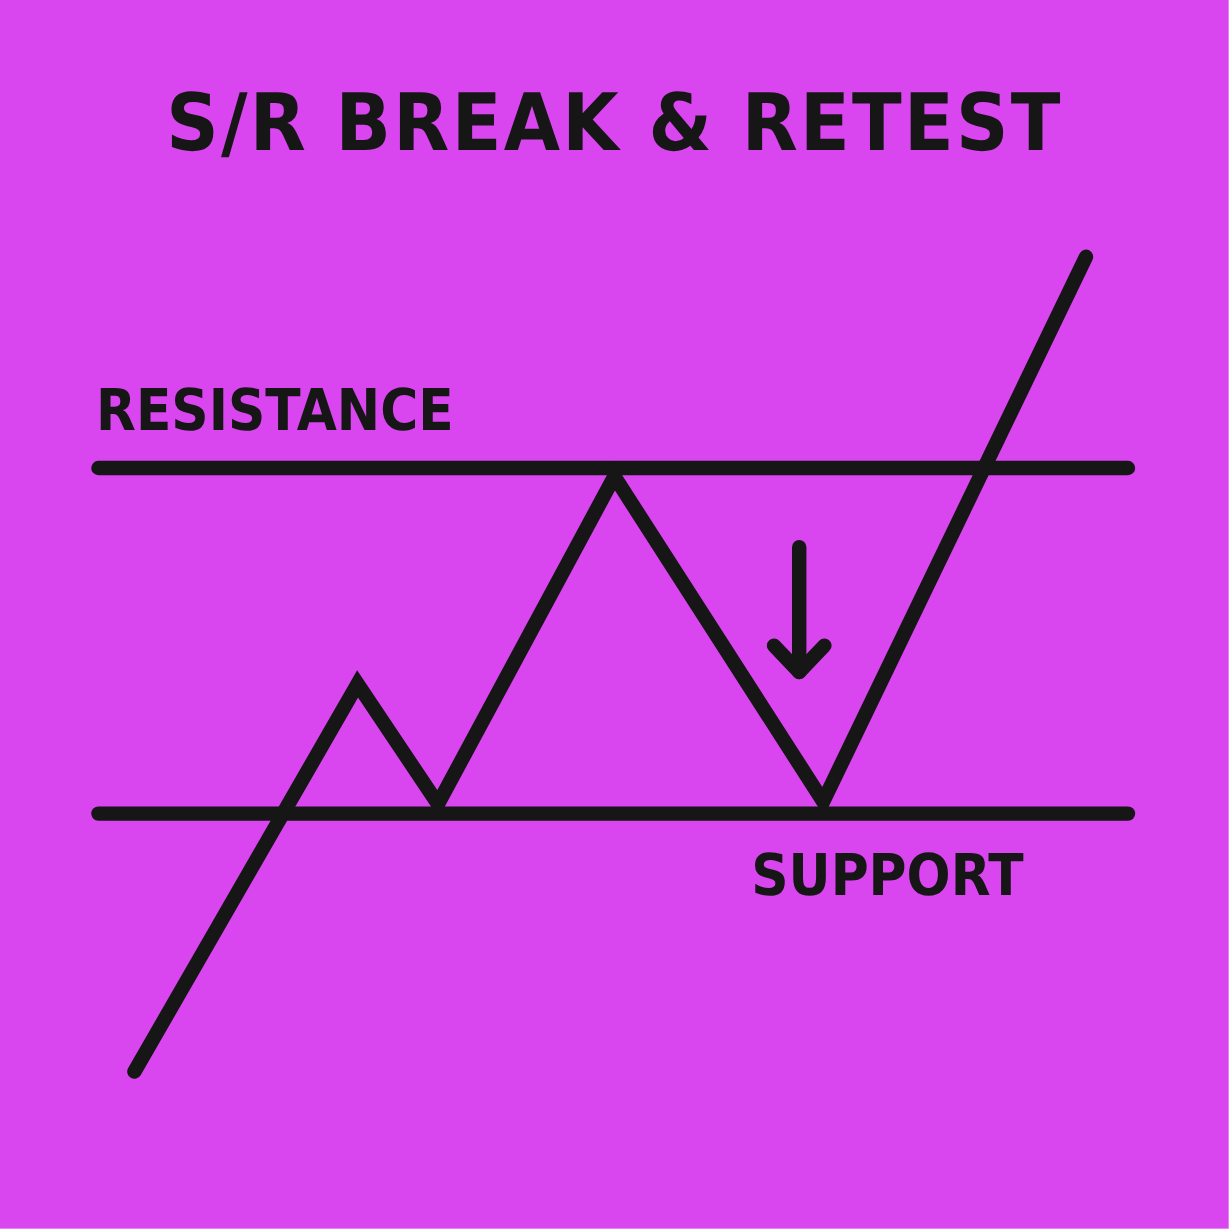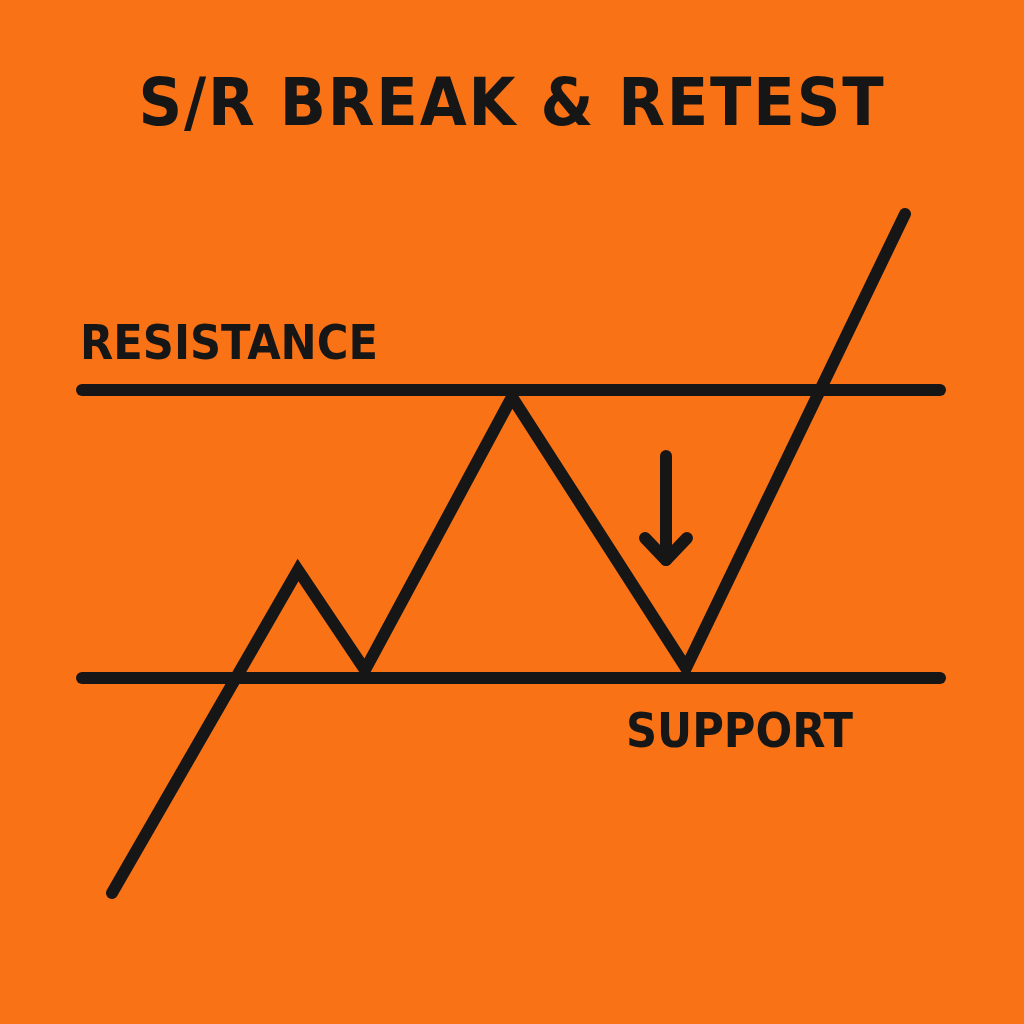--- a/index.html
+++ b/index.html
@@ -7,21 +7,21 @@
       padding: 0;
       width: 1024px;
       height: 1024px;
       background: #f8f7f3;
       overflow: hidden;
     }
     .canvas {
       position: relative;
       width: 1024px;
       height: 1024px;
-      background: #f97316;
+      background: #d946ef;
     }
     .title {
       position: absolute;
       left: 0;
       top: 70px;
       width: 1024px;
       text-align: center;
       font-family: "DejaVu Sans", sans-serif;
       font-weight: bold;
       font-size: 66px;

